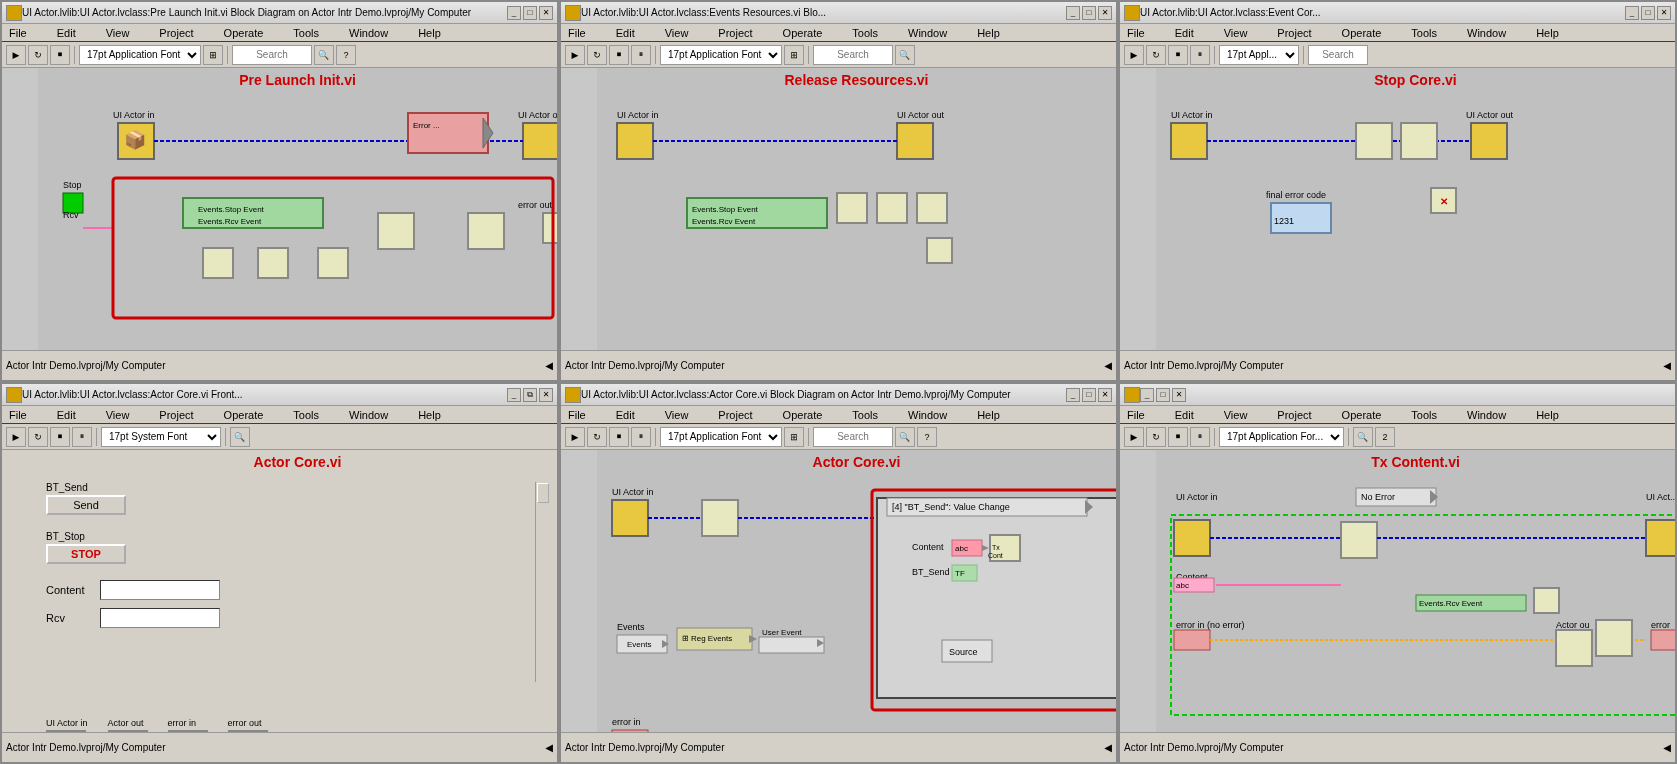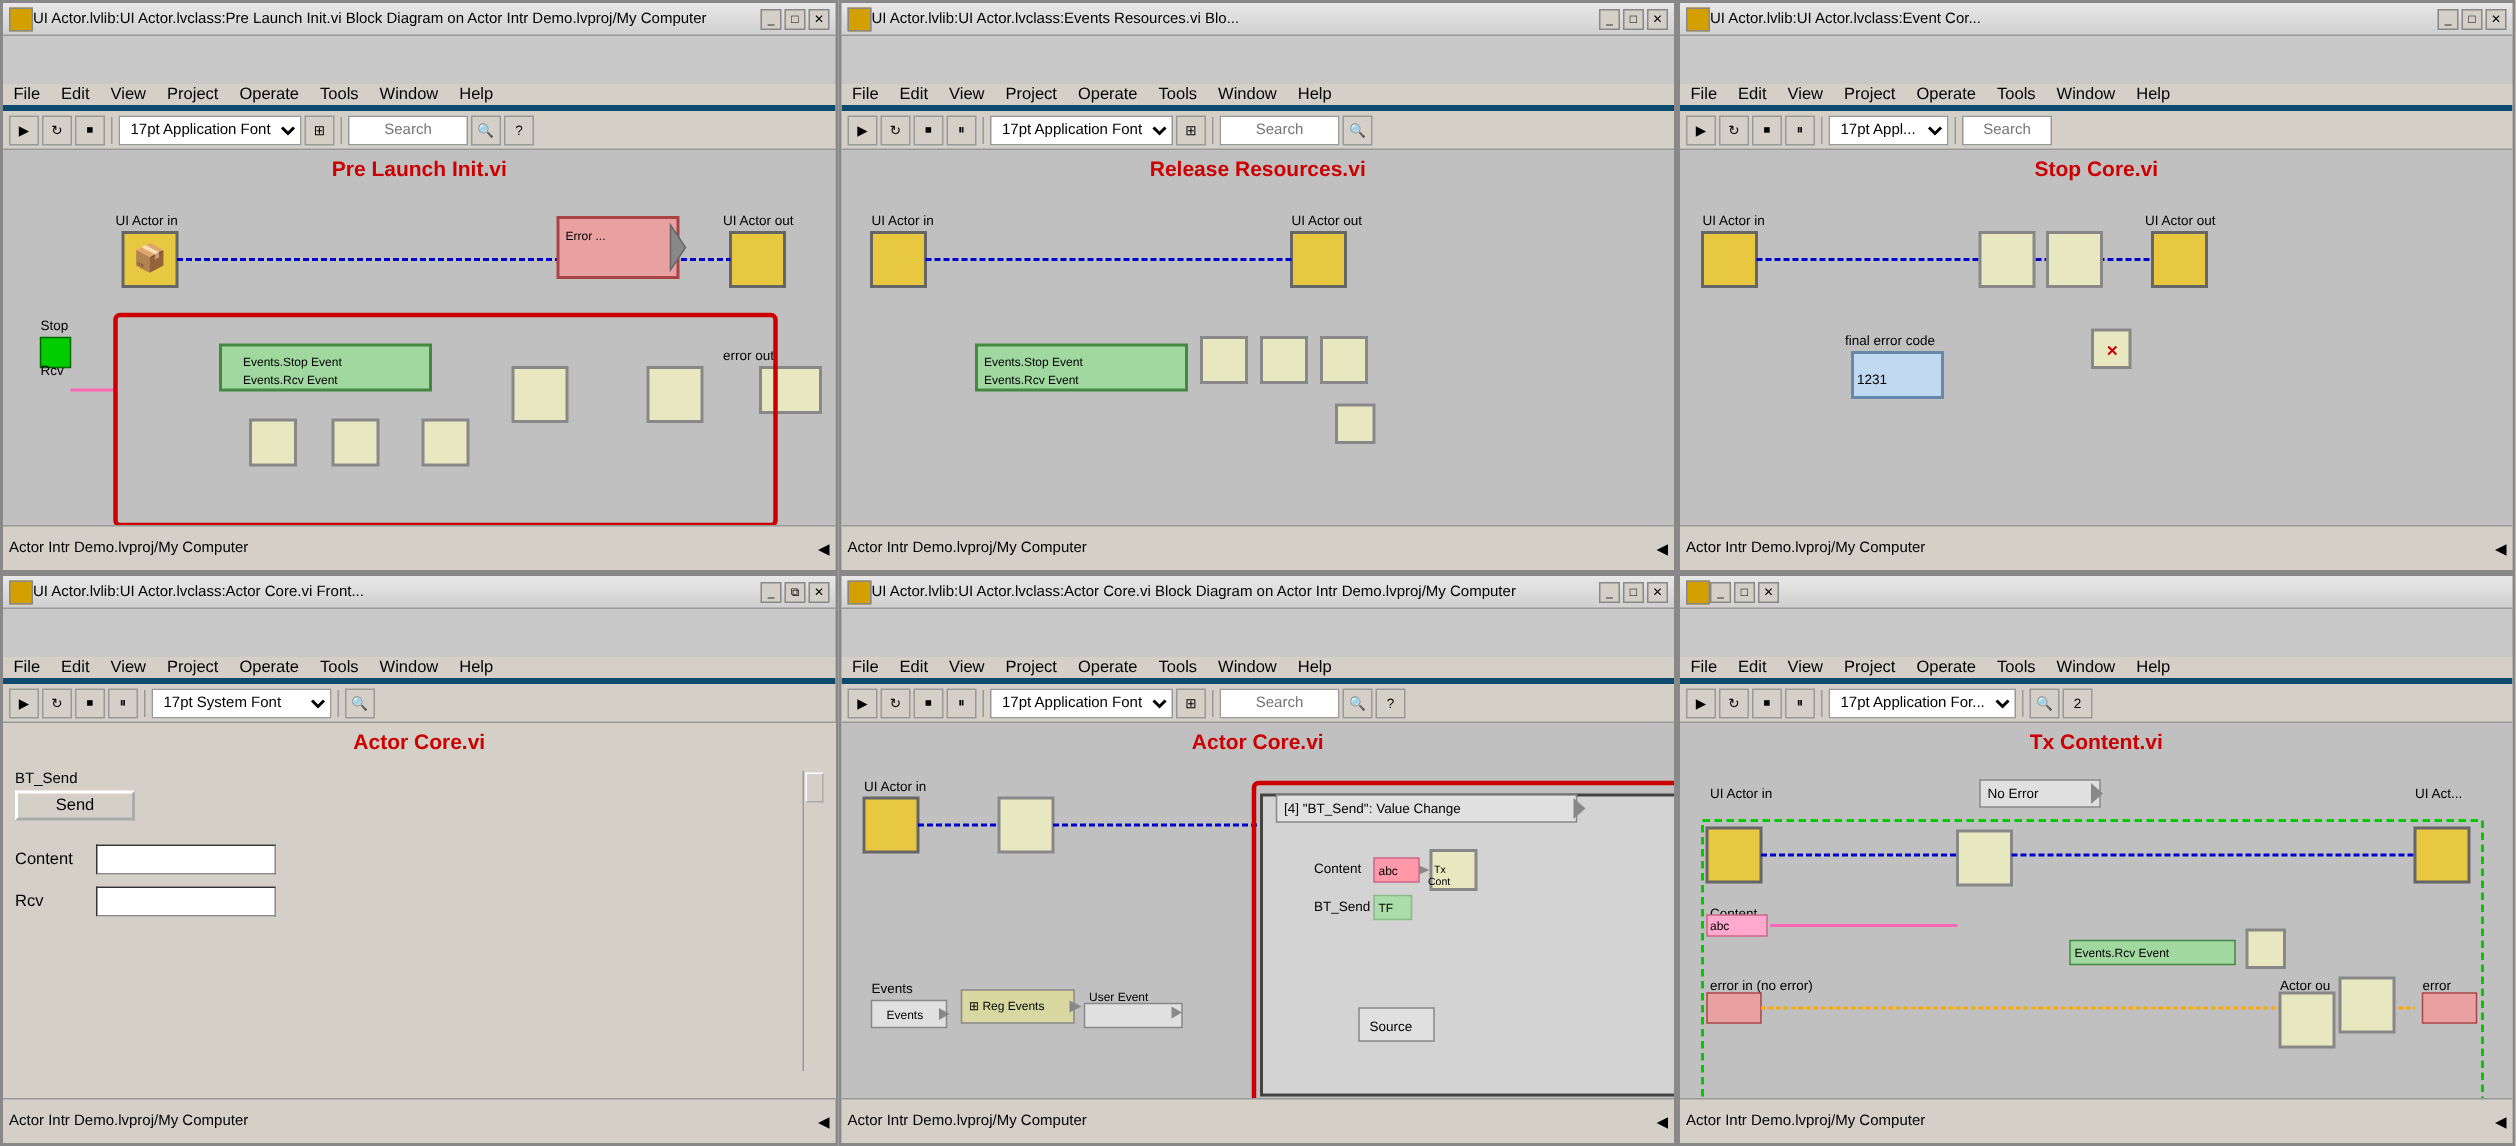--- a/index.html
+++ b/index.html
@@ -64,28 +64,27 @@
       border: 1px solid #888;
       font-size: 8px;
       display: flex;
       align-items: center;
       justify-content: center;
       cursor: pointer;
     }
 
     .menubar {
       background: #d4d0c8;
-      border-bottom: 4px solid #0c4a6e;
+      border-bottom: 1px solid #0c4a6e;
       padding: 1px 4px;
       display: flex;
-      gap: 8px;
+      gap: 24px;
       height: 18px;
       align-items: center;
       flex-shrink: 0;
-      margin-top: 32px;
     }
 
     .menu-item {
       font-size: 11px;
       color: #000;
       cursor: pointer;
       padding: 0 3px;
     }
 
     .toolbar {
@@ -135,20 +134,21 @@
       border: 1px solid #999;
       width: 80px;
       text-align: center;
     }
 
     .content-area {
       flex: 1;
       background: #c8c8c8;
       overflow: hidden;
       position: relative;
+      padding-left: 36px;
     }
 
     .diagram-canvas {
       width: 100%;
       height: 100%;
       position: relative;
       background: #c0c0c0;
     }
 
     .vi-title {
@@ -460,20 +460,24 @@
     <div class="vi-title" style="color:#cc0000;font-size:14px;font-weight:bold;text-align:center;padding:4px;">Actor Core.vi</div>
     <div style="padding:8px;display:flex;gap:16px">
 
       <div style="flex:1">
 
         <div style="margin-bottom:16px">
           <div style="font-size:10px;margin-bottom:2px">BT_Send</div>
           <button class="fp-button" style="width:80px;display:block;margin-bottom:4px">Send</button>
         </div>
 
+        <div style="margin-bottom:16px">
+          <div style="font-size:10px;margin-bottom:2px">BT_Stop</div>
+          <button class="fp-button stop" style="width:80px;display:block">STOP</button>
+        </div>
 
         <div class="fp-control">
           <span class="fp-label">Content</span>
           <div class="fp-input" style="width:120px;height:20px;background:white;border:1px inset #888"></div>
         </div>
 
         <div class="fp-control">
           <span class="fp-label">Rcv</span>
           <div class="fp-input" style="width:120px;height:20px;background:white;border:1px inset #888"></div>
         </div>

